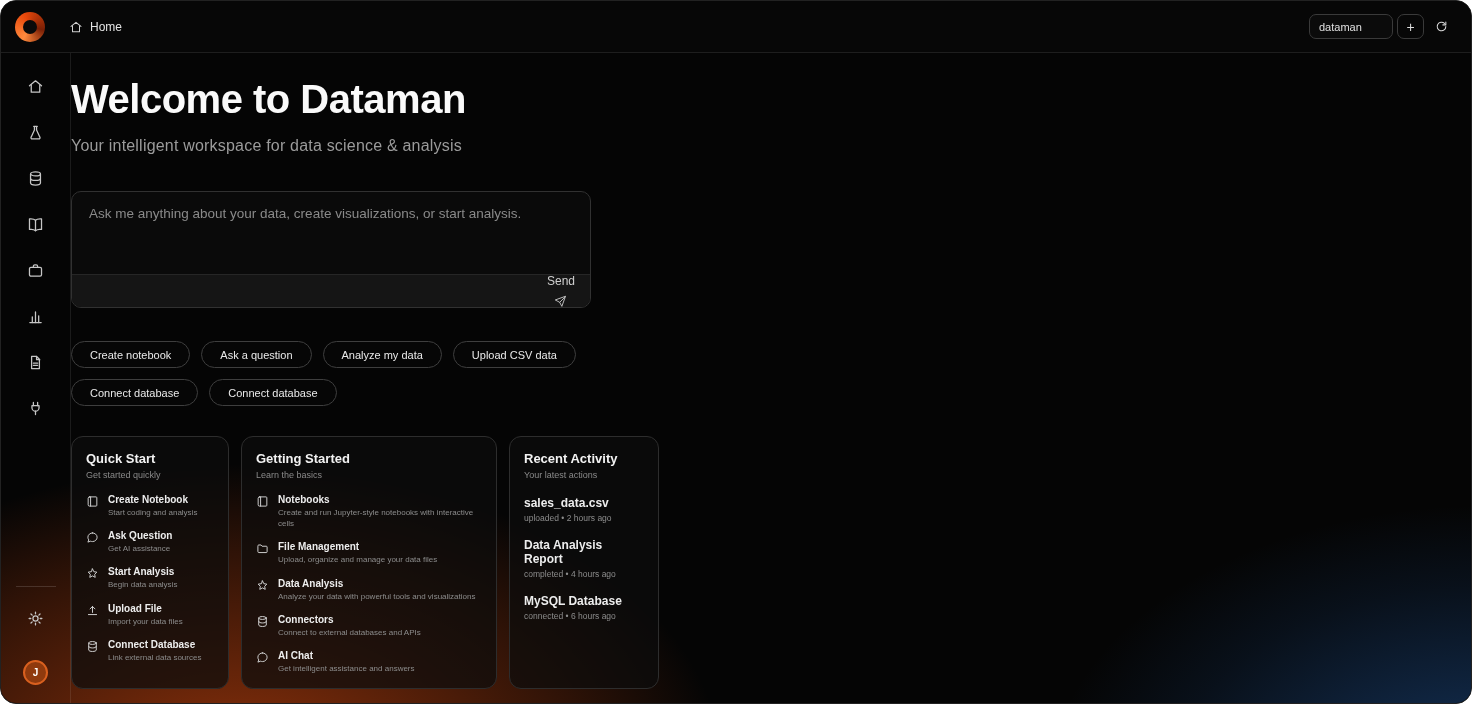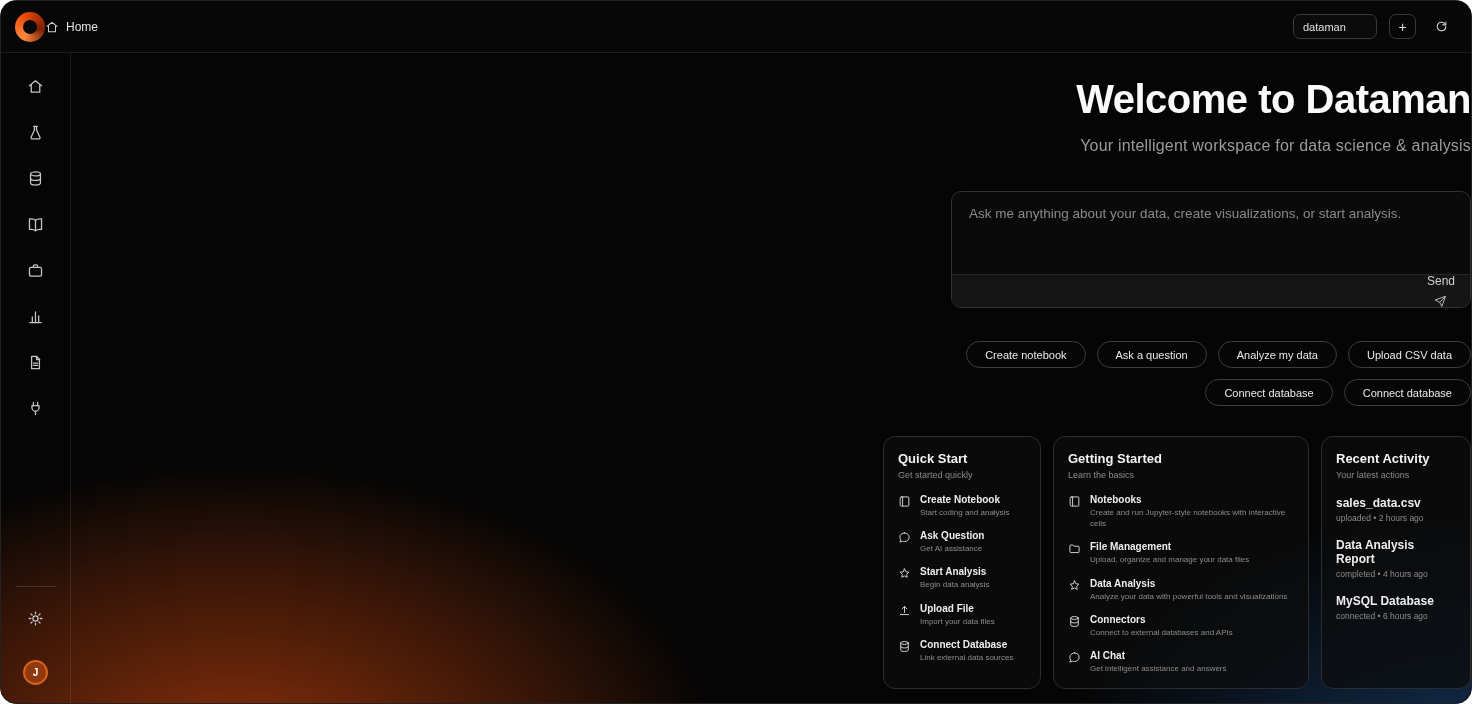--- a/index.html
+++ b/index.html
@@ -1,26 +1,26 @@
 <!DOCTYPE html>
 <html><head>
 <meta charset="utf-8">
 <style>
   * { margin:0; padding:0; box-sizing:border-box; }
   html,body { width:1472px; height:704px; background:#ffffff; font-family:"Liberation Sans", sans-serif; overflow:hidden; }
   .window { position:absolute; inset:0; border-radius:16px; overflow:hidden; background:#060606; display:flex; flex-direction:column; border:1px solid #222; }
 
   
   .topbar { flex:0 0 52px; display:flex; align-items:center; justify-content:space-between; padding:0 16px 0 14px; background:#070707; border-bottom:1px solid #1e1e1e; }
-  .topbar-left { display:flex; align-items:center; }
+  .topbar-left { display:flex; align-items:center; gap:24px; }
   .logo-mark { width:30px; height:30px; border-radius:50%; background:conic-gradient(from 210deg,#ff8a3d,#e8480b 35%,#7a1f05 70%,#ff8a3d); position:relative; cursor:pointer; }
   .logo-mark::after { content:""; position:absolute; inset:8px; border-radius:50%; background:#0a0a0a; }
   .crumb { display:flex; align-items:center; gap:7px; color:#e3e3e3; font-size:12px; cursor:pointer; }
   .crumb svg { width:14px; height:14px; color:#cfcfcf; }
-  .topbar-right { display:flex; align-items:center; gap:12px; }
+  .topbar-right { display:flex; align-items:center; gap:4px; }
   .workspace-input { width:84px; height:25px; border:1px solid #3a3a3a; border-radius:7px; color:#e0e0e0; font-size:11px; display:flex; align-items:center; padding:0 9px; background:#0b0b0b; cursor:text; }
   .icon-btn { width:27px; height:25px; border:1px solid #3a3a3a; border-radius:7px; background:transparent; color:#dddddd; font-size:14px; line-height:1; display:flex; align-items:center; justify-content:center; cursor:pointer; }
   .icon-btn.ghost { border:none; }
   .icon-btn svg { width:13px; height:13px; }
 
   
   .app-body { flex:1; display:flex; position:relative;
     background:
       radial-gradient(640px 400px at 16% 110%, rgba(255,86,16,0.55), rgba(255,86,16,0.16) 55%, transparent 76%),
       radial-gradient(580px 380px at 101% 114%, rgba(36,99,180,0.52), rgba(36,99,180,0.12) 55%, transparent 76%),
@@ -28,21 +28,21 @@
 
   
   .sidebar { flex:0 0 70px; border-right:1px solid rgba(255,255,255,0.09); display:flex; flex-direction:column; align-items:center; padding:16px 0 18px; }
   .side-icon { width:34px; height:34px; margin-bottom:12px; display:flex; align-items:center; justify-content:center; color:#c6c6c6; border-radius:8px; cursor:pointer; }
   .side-icon svg { width:17px; height:17px; }
   .side-spacer { flex:1; }
   .side-divider { width:40px; height:1px; background:rgba(255,255,255,0.14); margin:8px 0 14px; }
   .avatar { width:25px; height:25px; border-radius:50%; background:#8f3a0e; border:2px solid #d9601f; color:#fff; font-size:10px; font-weight:700; display:flex; align-items:center; justify-content:center; margin-top:13px; cursor:pointer; }
 
   
-  .main { flex:1; display:flex; flex-direction:column; align-items:flex-end; padding-top:24px; }
+  .main { flex:1; display:flex; flex-direction:column; align-items:flex-start; padding-top:24px; }
   .hero-title { font-size:40px; font-weight:600; color:#fafafa; letter-spacing:-0.5px; }
   .hero-sub { margin-top:15px; font-size:16px; color:#9b9b9b; letter-spacing:0.2px; }
 
   .chat-box { margin-top:36px; width:520px; border:1px solid #313131; border-radius:10px; background:rgba(14,14,14,0.6); overflow:hidden; display:flex; flex-direction:column; }
   .chat-input { height:82px; background:transparent; border:none; resize:none; color:#dddddd; font-size:13.5px; padding:14px 17px; outline:none; font-family:inherit; }
   .chat-input::placeholder { color:#8a8a8a; }
   .chat-footer { height:33px; background:#151515; border-top:1px solid #262626; display:flex; align-items:center; justify-content:flex-end; padding:0 15px; }
   .send-btn { display:flex; align-items:center; gap:7px; background:none; border:none; color:#cfcfcf; font-size:12px; cursor:pointer; font-family:inherit;flex-direction:column; }
   .send-btn svg { width:13px; height:13px; color:#bdbdbd; }
 

